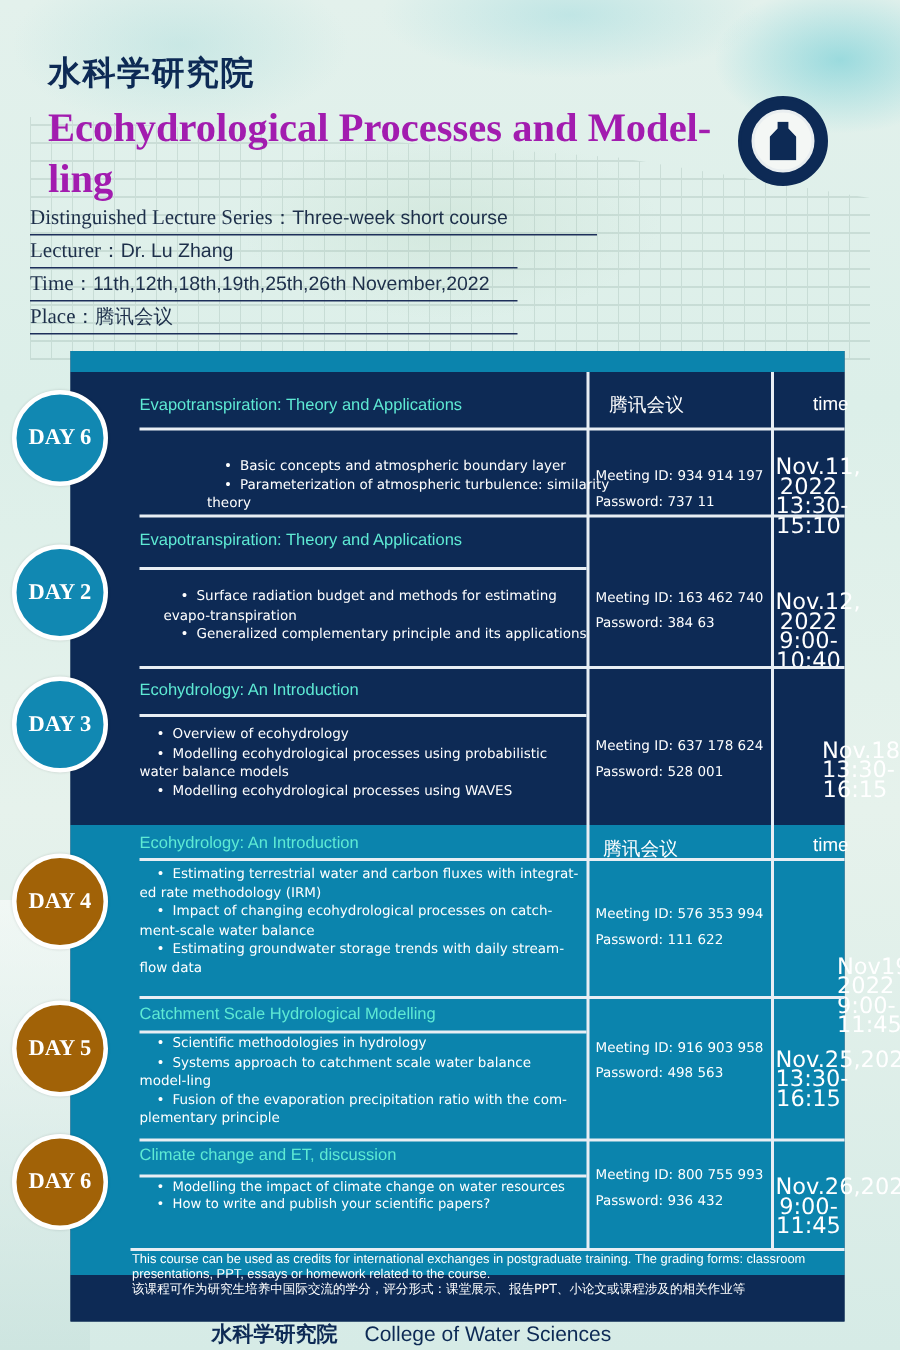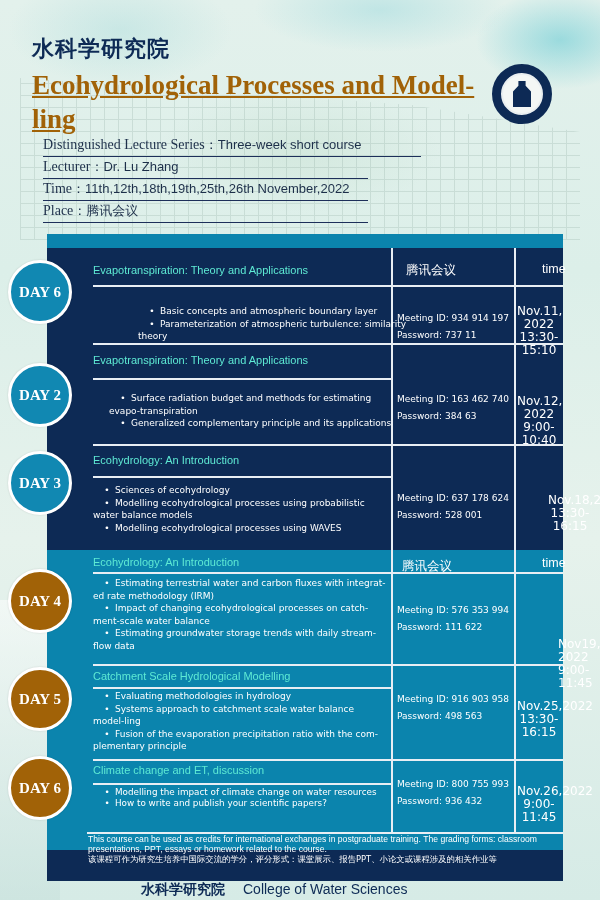--- a/index.html
+++ b/index.html
@@ -31,38 +31,38 @@
   }
 
   .title-cn {
     position: absolute; left: 32px; top: 34px;
     font-family: "DejaVu Sans", sans-serif; font-weight: bold;
     font-size: 22px; color: #0d2a55; letter-spacing: 1px;
   }
   .title-en {
     position: absolute; left: 32px; top: 68px; width: 460px;
     font-family: "Liberation Serif", serif; font-weight: bold;
-    font-size: 27px; line-height: 34px; color: #a16207; text-decoration: underline;
+    font-size: 27px; line-height: 34px; color: #a21caf;
   }
   .logo {
     position: absolute; left: 492px; top: 64px; width: 60px; height: 60px;
     border-radius: 50%; background: #0d2a55; border: 2px solid #0d2a55;
     display: flex; align-items: center; justify-content: center;
   }
   .logo-inner {
     width: 42px; height: 42px; border-radius: 50%; background: #f4f7f5;
     border: 2px solid #e9eef0; display: flex; align-items: center; justify-content: center;
   }
   .logo-bottle {
     width: 18px; height: 26px; background: #0d2a55;
     clip-path: polygon(30% 0, 70% 0, 70% 18%, 100% 40%, 100% 100%, 0 100%, 0 40%, 30% 18%);
   }
 
   .info-line {
-    position: absolute; left: 43px;
+    position: absolute; left: 20px;
     font-family: "Liberation Sans Narrow", "Liberation Sans", sans-serif;
     font-size: 13px; color: #1d2f4a;
     border-bottom: 1.5px solid #1d2f5a; padding-bottom: 2px;
   }
   .info-line .lbl { font-family: "Liberation Serif", serif; font-size: 14px; }
 
   .table-wrap {
     position: absolute; left: 47px; top: 234px; width: 516px; height: 647px;
     background: #0d2a55;
   }
@@ -92,21 +92,21 @@
   .bullets .b { display: block; }
   .bullets .dot { display: inline-block; width: 16px; text-align: center; margin-left: 6px; }
   .meet {
     position: absolute; left: 350px; width: 120px;
     font-family: "DejaVu Sans", sans-serif;
     font-size: 9px; line-height: 17px; color: #fff;
   }
   .when {
     position: absolute; left: 470px; width: 44px; text-align: center;
     font-family: "DejaVu Sans", sans-serif;
-    font-size: 12px; line-height: 13px; color: #fff;
+    font-size: 15px; line-height: 13px; color: #fff;
   }
   .col-hdr {
     position: absolute; font-size: 12.5px; color: #fff;
   }
 
   .day-badge {
     position: absolute; left: 8px; width: 64px; height: 64px; border-radius: 50%;
     border: 3px solid #fff;
     display: flex; align-items: center; justify-content: center;
     font-family: "Liberation Serif", serif; font-weight: bold; font-size: 15px; color: #fff;
@@ -202,21 +202,21 @@
   </div>
   <div class="when" style="top:161px;">
     <div>Nov.12, 2022</div>
     <div>9:00-10:40</div>
   </div>
   <div class="hline" style="left:46px; top:210px; width:470px;"></div>
 
   <div class="topic-title" style="top:220px;">Ecohydrology: An Introduction</div>
   <div class="hline" style="left:46px; top:242px; width:298px;"></div>
   <div class="bullets" style="top:250px;">
-    <span class="b"><span class="dot">•</span><span>Sciences of ecohydrology</span></span>
+    <span class="b"><span class="dot">•</span><span>Overview of ecohydrology</span></span>
     <span class="b"><span class="dot">•</span><span>Modelling ecohydrological processes using probabilistic water balance models</span></span>
     <span class="b"><span class="dot">•</span><span>Modelling ecohydrological processes using WAVES</span></span>
   </div>
   <div class="meet" style="top:256px;">
     <div>Meeting ID: 637 178 624</div>
     <div>Password: 528 001</div>
   </div>
   <div class="when" style="top:260px;margin-left:31px;">
     <div>Nov.18,2022</div>
     <div>13:30-16:15</div>
@@ -238,21 +238,21 @@
   </div>
   <div class="when" style="top:404px;padding-left:41px;">
     <div>Nov19, 2022</div>
     <div>9:00-11:45</div>
   </div>
   <div class="hline" style="left:46px; top:430px; width:470px;"></div>
 
   <div class="topic-title" style="top:436px;">Catchment Scale Hydrological Modelling</div>
   <div class="hline" style="left:46px; top:453px; width:298px;"></div>
   <div class="bullets" style="top:456px;">
-    <span class="b"><span class="dot">•</span><span>Evaluating methodologies in hydrology</span></span>
+    <span class="b"><span class="dot">•</span><span>Scientific methodologies in hydrology</span></span>
     <span class="b"><span class="dot">•</span><span>Systems approach to catchment scale water balance model-ling</span></span>
     <span class="b"><span class="dot">•</span><span>Fusion of the evaporation precipitation ratio with the com-plementary principle</span></span>
   </div>
   <div class="meet" style="top:457px;">
     <div>Meeting ID: 916 903 958</div>
     <div>Password: 498 563</div>
   </div>
   <div class="when" style="top:466px;">
     <div>Nov.25,2022</div>
     <div>13:30-16:15</div>

